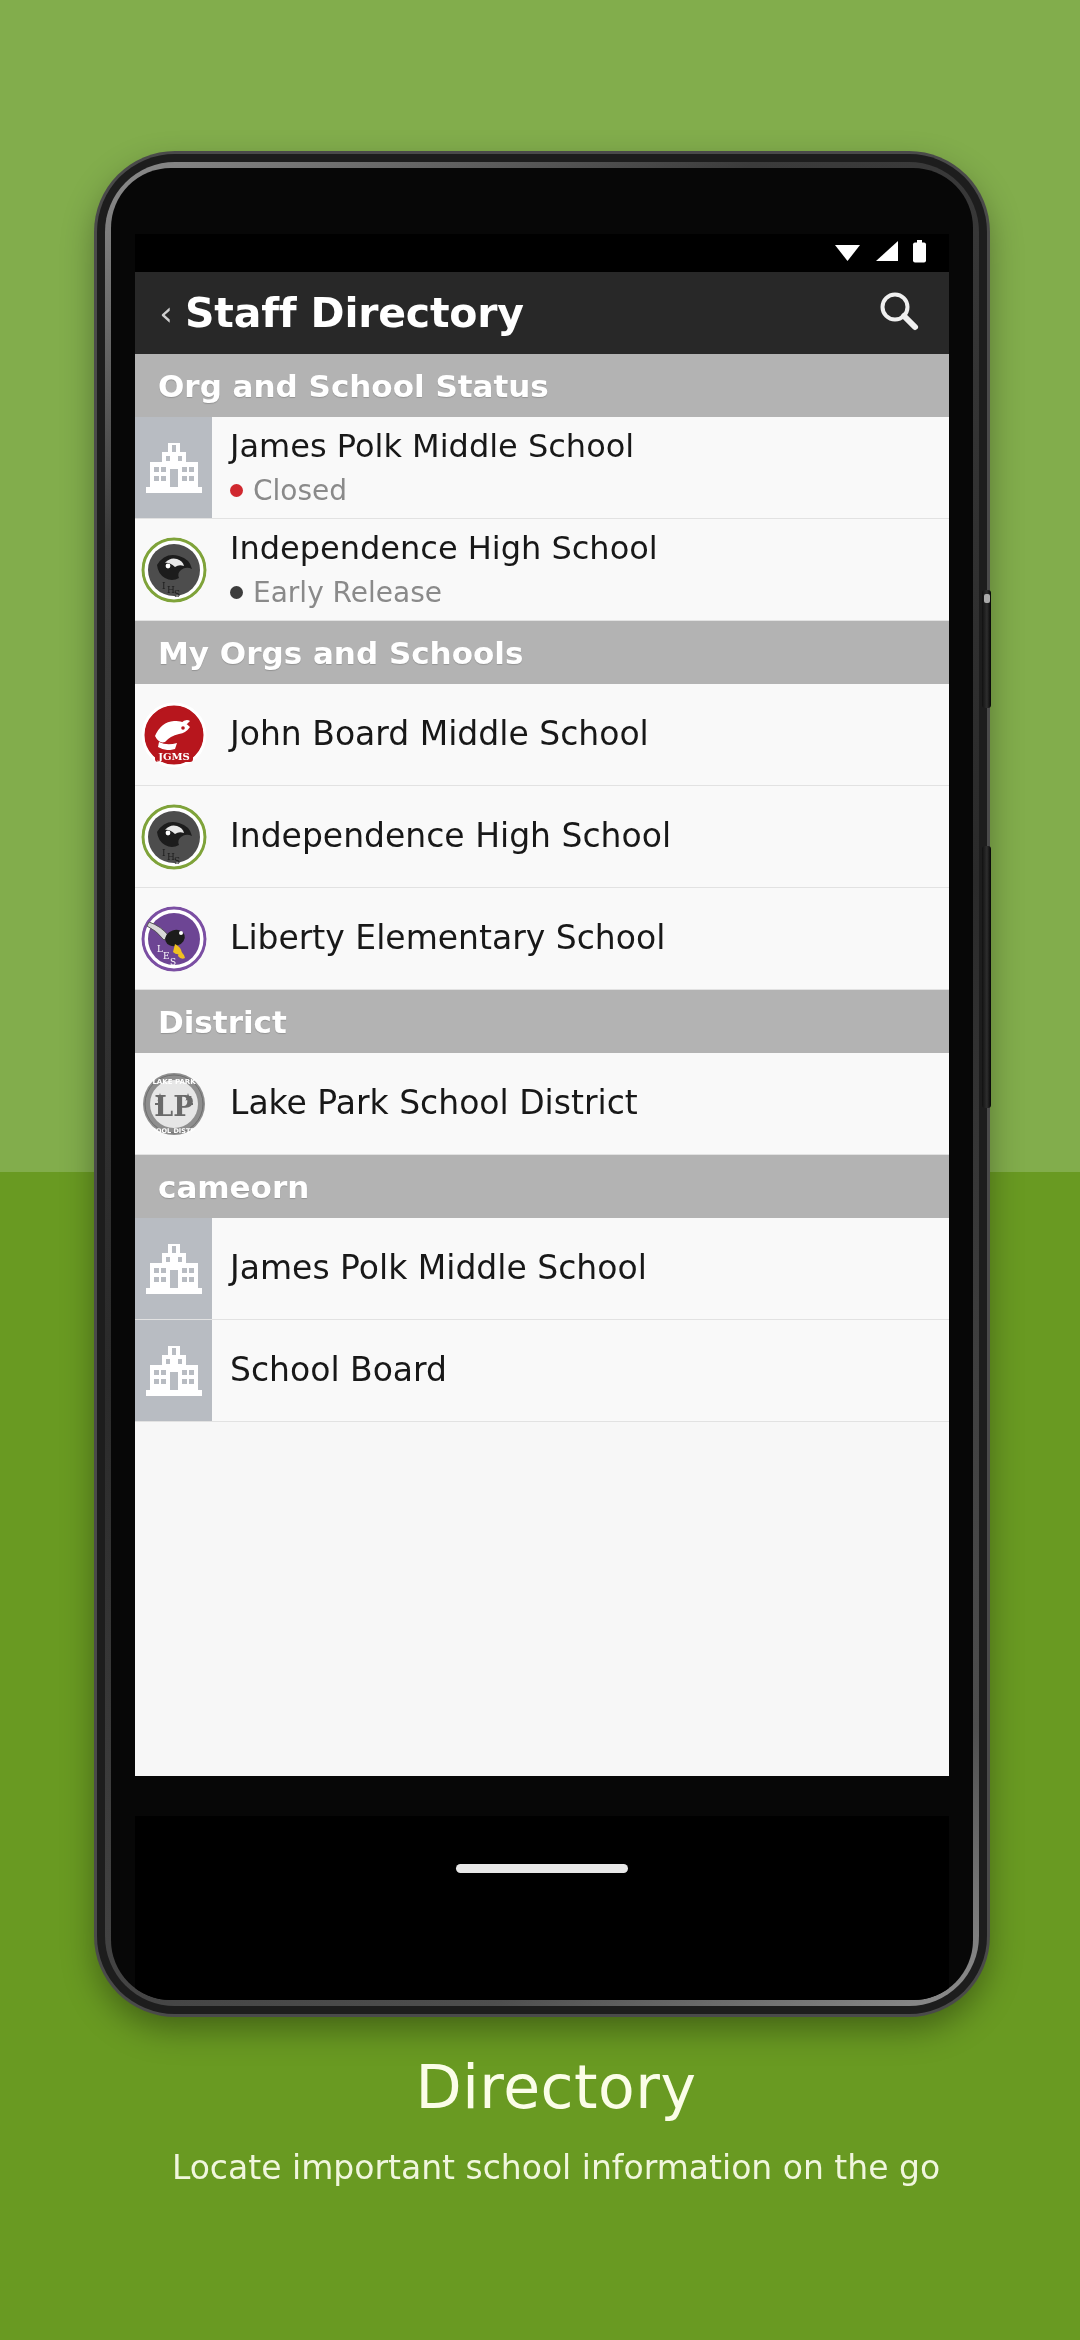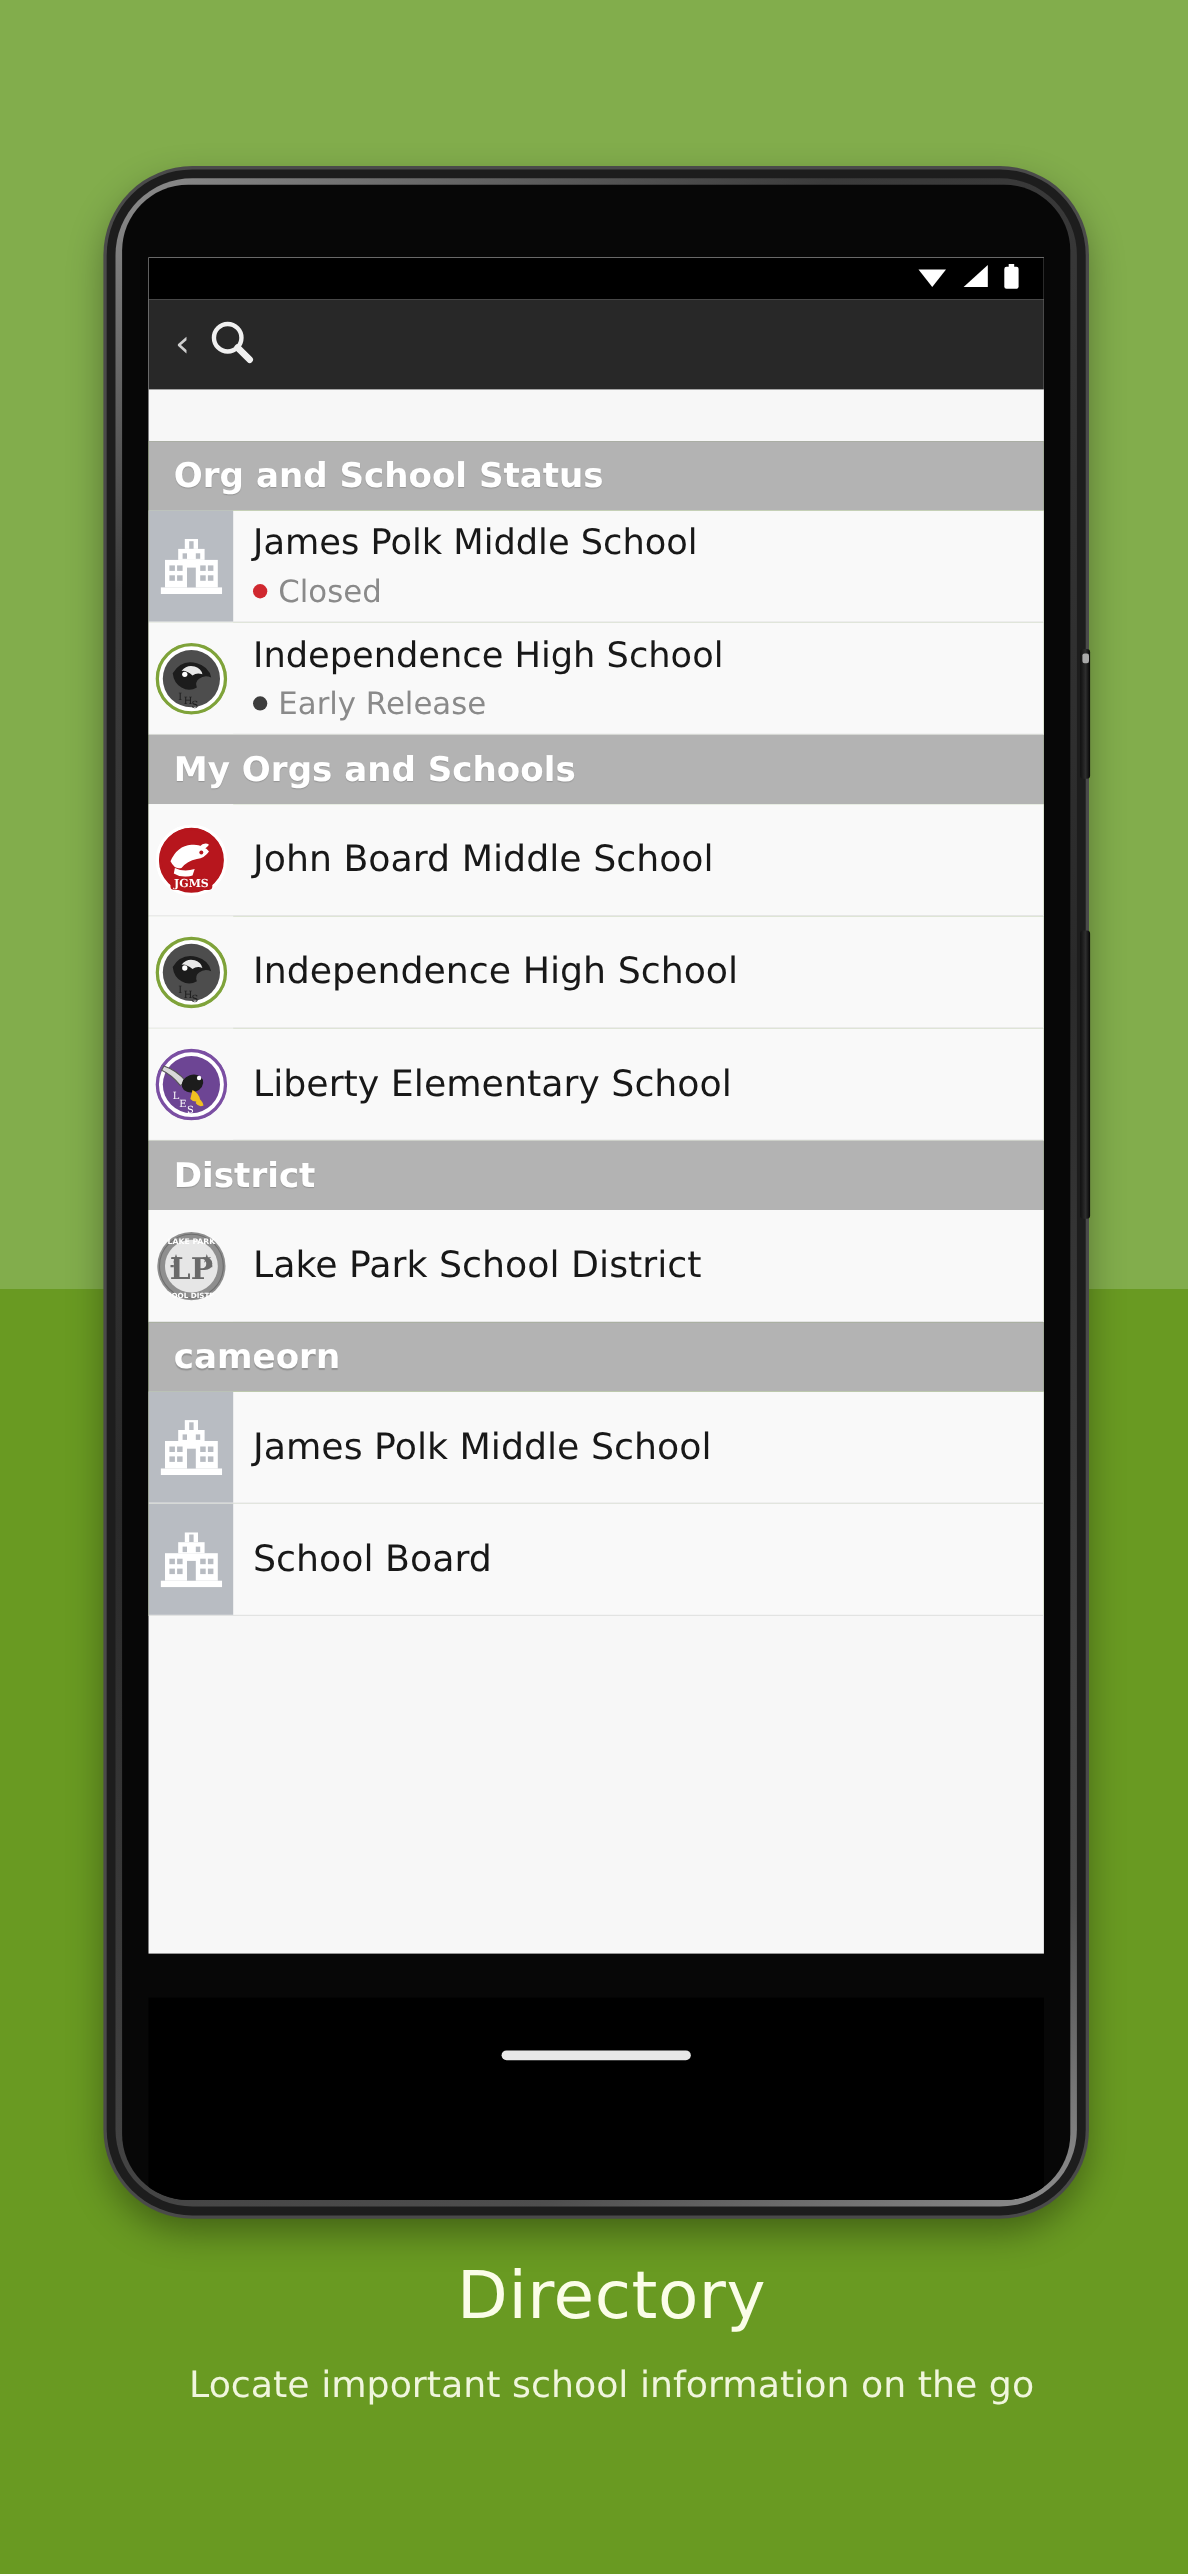--- a/index.html
+++ b/index.html
@@ -85,21 +85,21 @@
     font-family:"DejaVu Sans", sans-serif;
   }
   #appbar-title {
     color:#ffffff; font-size:41px; font-weight:bold;
     letter-spacing:-0.2px; flex:1; margin-left:2px;
     white-space:nowrap;
   }
   #search-btn { width:56px; height:56px; display:flex; align-items:center; justify-content:center; cursor:pointer; }
 
   
-  #list { background:#4d7c0f;margin-top:47px; }
+  #list { background:#f0abfc; }
 
   .section-header {
     height:63px; background:#b3b3b3;
     display:flex; align-items:center;
     padding-left:23px;
   }
   .section-header-label {
     color:#ffffff; font-size:31px; font-weight:bold;
     text-shadow:0 1px 1px rgba(0,0,0,.18);
   }
@@ -195,20 +195,21 @@
         <span class="sb-icon">
           <svg width="15" height="23" viewBox="0 0 15 23">
             <rect x="5" y="0" width="5" height="3" fill="#fff"></rect>
             <rect x="1" y="2.5" width="13" height="20" rx="2" fill="#fff"></rect>
           </svg>
         </span>
       </div>
 
       <div id="appbar">
         <div id="back-chevron">‹</div>
+        <div id="appbar-title">Staff Directory</div>
         <div id="search-btn">
           <span>
             <svg width="46" height="46" viewBox="0 0 46 46">
               <circle cx="19" cy="19" r="12.5" fill="none" stroke="#f0f0f0" stroke-width="4"></circle>
               <line x1="28" y1="28" x2="39" y2="39" stroke="#f0f0f0" stroke-width="6" stroke-linecap="round"></line>
             </svg>
           </span>
         </div>
       </div>
 

